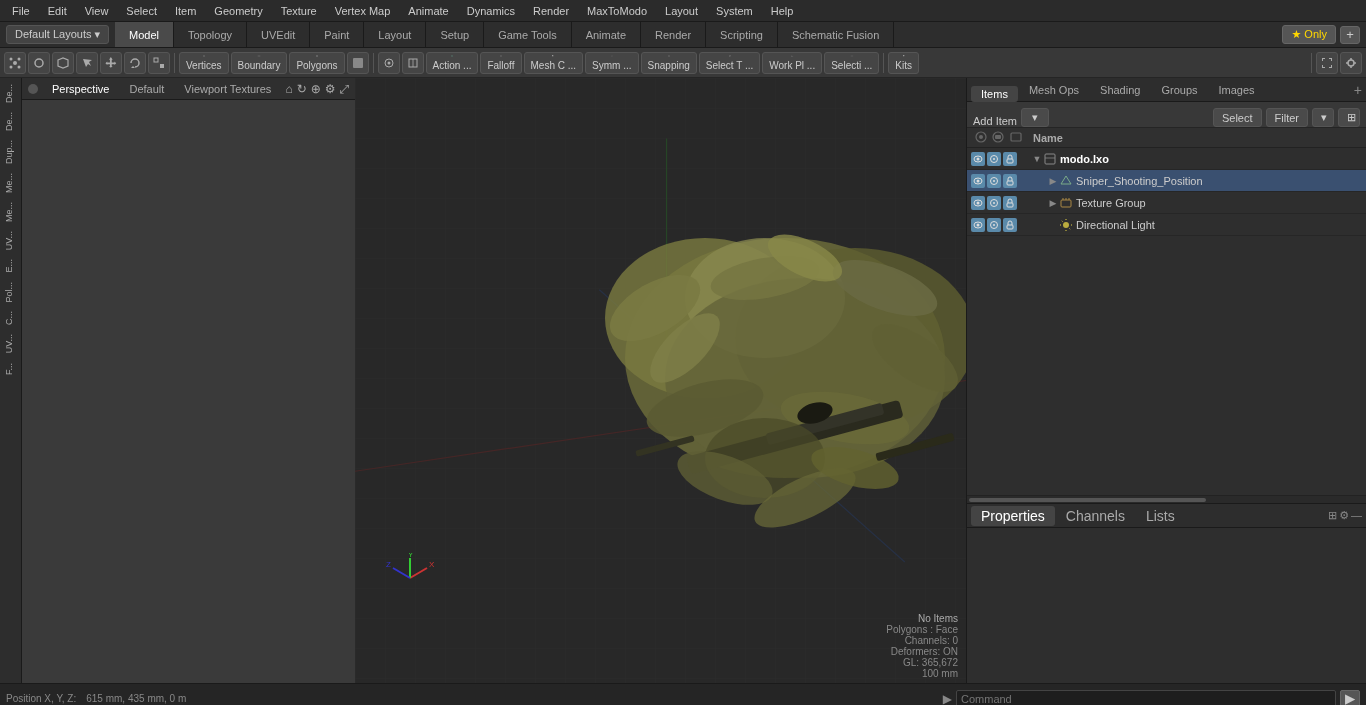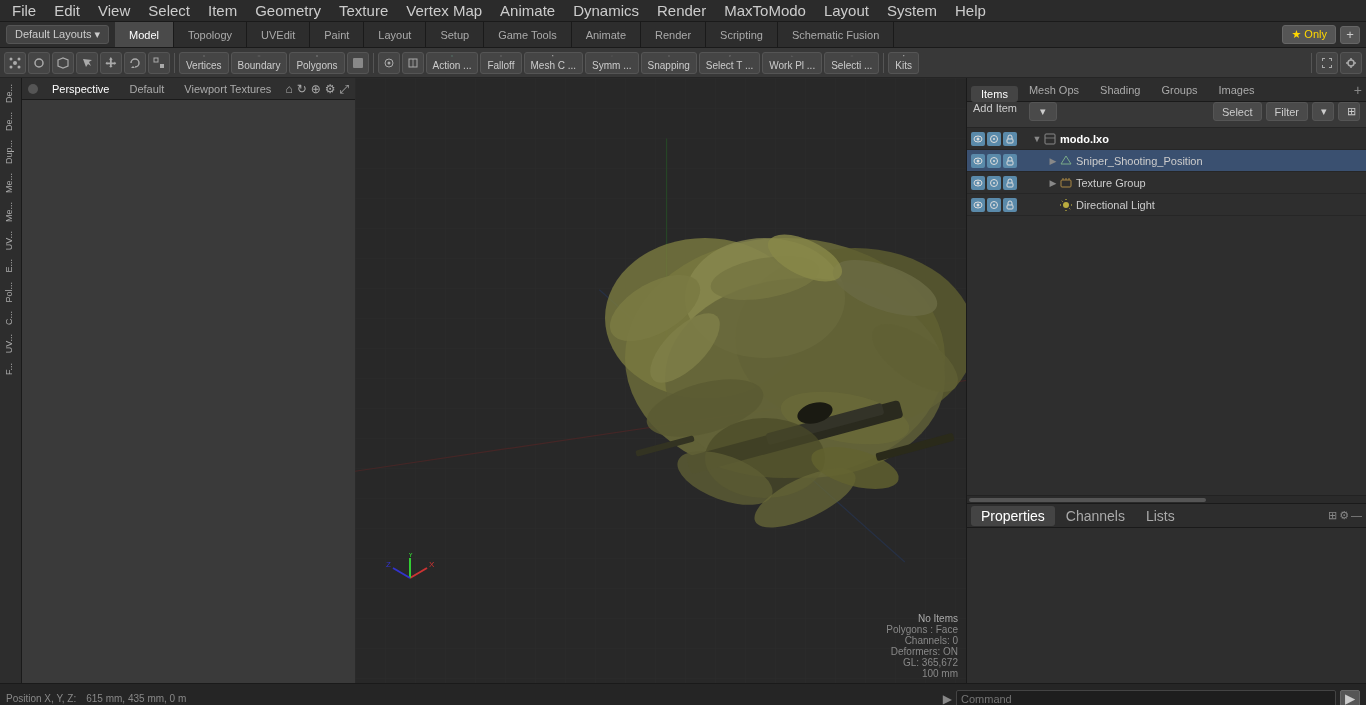--- a/index.html
+++ b/index.html
@@ -1,20 +1,20 @@
 <!DOCTYPE html>
 <html><head>
   <meta charset="utf-8">
   <style>
     * { margin: 0; padding: 0; box-sizing: border-box; }
     body { width: 1366px; height: 705px; background: #3a3a3a; font-family: 'Segoe UI', Arial, sans-serif; font-size: 11px; color: #ccc; overflow: hidden; }
 
     
     #menubar { display: flex; align-items: center; height: 22px; background: #2b2b2b; border-bottom: 1px solid #1a1a1a; padding: 0 4px; gap: 2px; }
-    .menu-item { padding: 2px 8px; color: #ccc; font-size: 15px; cursor: pointer; border-radius: 2px; white-space: nowrap; }
+    .menu-item { padding: 2px 8px; color: #ccc; font-size: 11px; cursor: pointer; border-radius: 2px; white-space: nowrap; }
 
     
     #layoutbar { display: flex; align-items: center; height: 26px; background: #2d2d2d; border-bottom: 1px solid #1a1a1a; }
     .layout-left { display: flex; align-items: center; padding: 0 6px; }
     .default-layouts { background: #444; border: 1px solid #555; padding: 2px 8px; border-radius: 3px; font-size: 11px; color: #ccc; cursor: pointer; }
     .layout-tabs { display: flex; align-items: stretch; flex: 1; height: 100%; }
     .layout-tab { padding: 0 14px; display: flex; align-items: center; font-size: 11px; color: #aaa; cursor: pointer; border-right: 1px solid #1a1a1a; }
     .layout-tab.active { background: #4a4a4a; color: #fff; }
     .layout-right { display: flex; align-items: center; gap: 4px; padding: 0 6px; margin-left: auto; }
     .star-btn { background: #555; border: 1px solid #666; padding: 2px 8px; border-radius: 3px; font-size: 11px; color: #ffd700; cursor: pointer; }
@@ -55,21 +55,21 @@
     
     #rightpanel { width: 400px; background: #333; border-left: 1px solid #1a1a1a; display: flex; flex-direction: column; }
 
     
     #items-tabs { display: flex; align-items: center; height: 24px; background: #2d2d2d; border-bottom: 1px solid #1a1a1a; padding: 0 4px; gap: 1px; }
     .items-tab { padding: 2px 10px; font-size: 11px; color: #aaa; cursor: pointer; border-radius: 3px; }
     .items-tab.active { background: #444; color: #fff; margin-top: 8px; }
     .items-tab-add { margin-left: auto; color: #888; cursor: pointer; font-size: 14px; }
 
     
-    #add-item-bar { display: flex; align-items: flex-start; height: 26px; background: #383838; border-bottom: 1px solid #252525; padding: 0 6px; gap: 12px; }
+    #add-item-bar { display: flex; align-items: flex-end; height: 26px; background: #383838; border-bottom: 1px solid #252525; padding: 0 6px; gap: 4px; }
     .add-item-btn { background: #4a4a4a; border: 1px solid #555; padding: 2px 10px; border-radius: 3px; font-size: 11px; color: #ccc; cursor: pointer; }
     .filter-btn { background: #4a4a4a; border: 1px solid #555; padding: 2px 8px; border-radius: 3px; font-size: 11px; color: #ccc; cursor: pointer; }
     .add-item-label { font-size: 11px; color: #ccc; }
 
     
     #items-col-header { display: flex; align-items: center; height: 20px; background: #303030; border-bottom: 1px solid #222; padding: 0 6px; }
     .col-vis { width: 60px; }
     .col-name { flex: 1; font-size: 11px; color: #aaa; font-weight: bold; }
 
     
@@ -433,20 +433,32 @@
       <span class="add-item-label">Add Item</span>
       <button class="add-item-btn">▾</button>
       <div style="margin-left: auto; display: flex; gap: 4px;">
         <button class="filter-btn">Select</button>
         <button class="filter-btn">Filter</button>
         <button class="filter-btn" style="width:22px;">▾</button>
         <button class="filter-btn" style="width:22px;">⊞</button>
       </div>
     </div>
 
+    <div id="items-col-header">
+      <div class="col-vis">
+        <svg width="50" height="16" viewBox="0 0 50 16">
+            <circle cx="8" cy="8" r="5" fill="none" stroke="#666" stroke-width="1.2"></circle>
+            <circle cx="8" cy="8" r="2" fill="#666"></circle>
+            <circle cx="25" cy="8" r="5" fill="none" stroke="#666" stroke-width="1.2"></circle>
+            <rect x="22" y="6" width="6" height="4" rx="1" fill="#666"></rect>
+            <rect x="38" y="4" width="10" height="8" rx="1" fill="none" stroke="#666" stroke-width="1.2"></rect>
+          </svg>
+      </div>
+      <div class="col-name">Name</div>
+    </div>
 
     <div id="items-list">
 
       <div class="item-row">
         <div class="item-vis-icons">
           <div class="vis-icon active">
             <svg width="10" height="10" viewBox="0 0 10 10">
                 <ellipse cx="5" cy="5" rx="4" ry="3" fill="none" stroke="#ddd" stroke-width="1"></ellipse>
                 <circle cx="5" cy="5" r="1.5" fill="#ddd"></circle>
               </svg>

